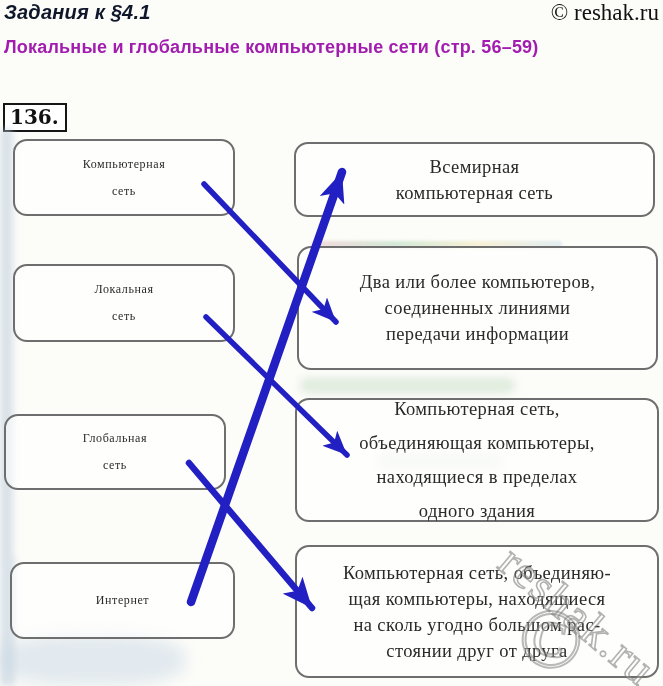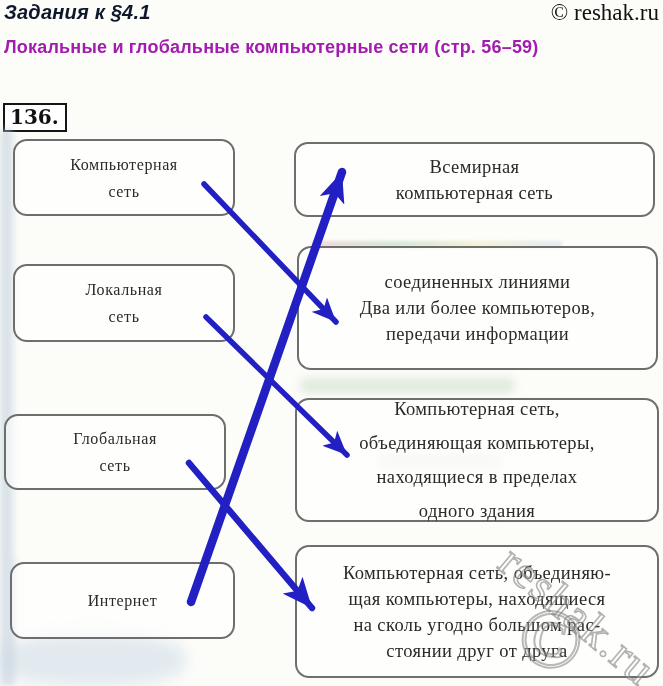--- a/index.html
+++ b/index.html
@@ -23,21 +23,21 @@
   .copyright{position:absolute;right:4px;top:0px;font-size:23px;color:#111;font-family:"Liberation Serif",serif;}
   .subtitle{position:absolute;left:4px;top:37px;font-size:18px;font-weight:bold;color:#a21caf;letter-spacing:.2px;}
   .num-box{position:absolute;left:3px;top:84px;border:2px solid #151515;background:#fff;
     font-family:"DejaVu Serif","Liberation Serif",serif;font-weight:bold;font-size:20px;color:#111;
     padding:0 6px 1px 5px;line-height:24px;margin-top:19px;}
 
   
   .mbox{position:absolute;border:2px solid #6e6e6e;border-radius:14px;background:rgba(255,255,255,.55);
     display:flex;flex-direction:column;justify-content:center;align-items:center;text-align:center;
     font-family:"Liberation Serif","DejaVu Serif",serif;color:#2a2a2a;z-index:10;}
-  .term .line{font-size:16px;line-height:27px;letter-spacing:.6px;}
+  .term .line{font-size:12px;line-height:27px;letter-spacing:.6px;}
   .def .line{font-size:18.5px;line-height:26px;letter-spacing:.4px;white-space:nowrap;}
   .t1{left:13px;top:139px;width:218px;height:73px;}
   .t2{left:13px;top:264px;width:218px;height:74px;}
   .t3{left:4px;top:414px;width:218px;height:72px;}
   .t4{left:10px;top:562px;width:221px;height:73px;}
   .d1{left:294px;top:142px;width:357px;height:71px;}
   .d2{left:297px;top:246px;width:357px;height:120px;}
   .d3{left:295px;top:398px;width:360px;height:120px;gap:8px;}
   .d4{left:295px;top:545px;width:360px;height:129px;}
 
@@ -81,22 +81,22 @@
 </div>
 <div class="mbox term t4">
   <div class="line">Интернет</div>
 </div>
 
 <div class="mbox def d1">
   <div class="line">Всемирная</div>
   <div class="line">компьютерная сеть</div>
 </div>
 <div class="mbox def d2">
+  <div class="line">Два или более компьютеров,</div>
   <div class="line">соединенных линиями</div>
-  <div class="line">Два или более компьютеров,</div>
   <div class="line">передачи информации</div>
 </div>
 <div class="mbox def d3">
   <div class="line">Компьютерная сеть,</div>
   <div class="line">объединяющая компьютеры,</div>
   <div class="line">находящиеся в пределах</div>
   <div class="line">одного здания</div>
 </div>
 <div class="mbox def d4">
   <div class="line">Компьютерная сеть, объединяю-</div>

